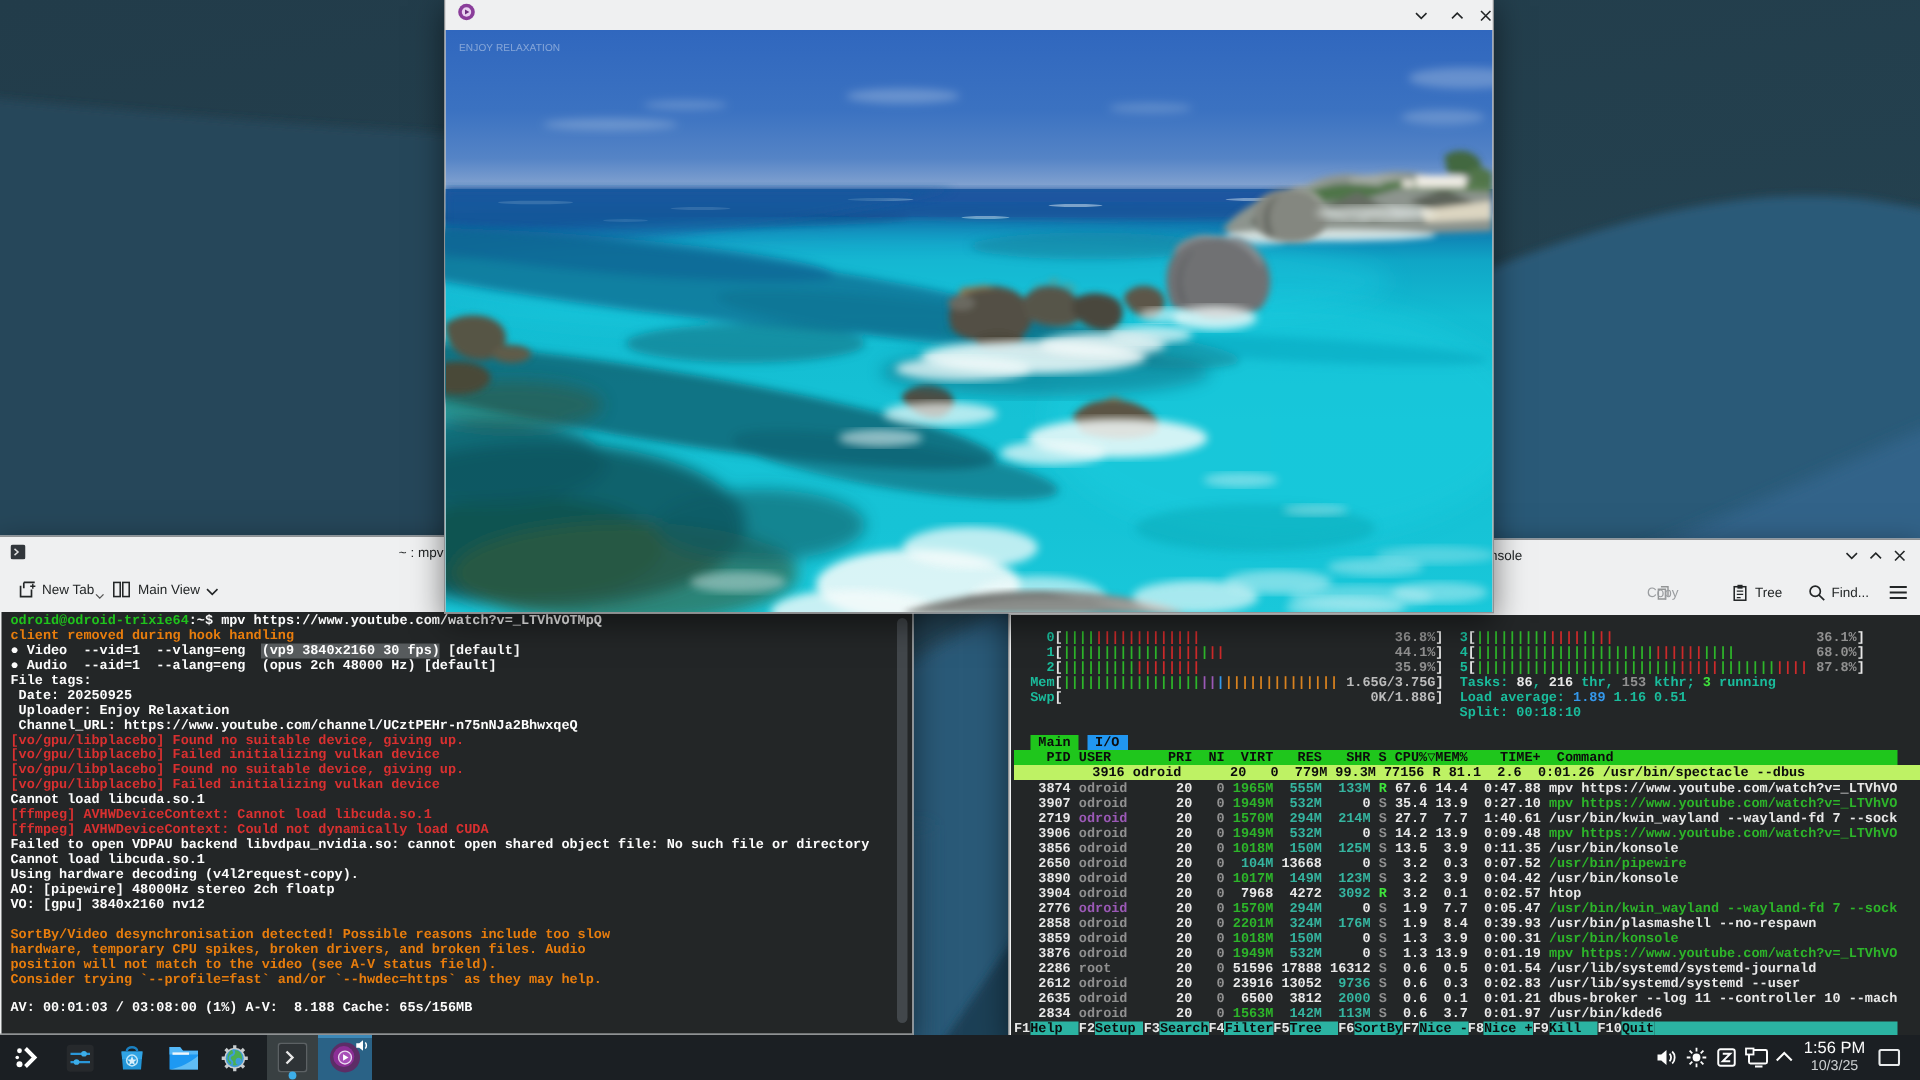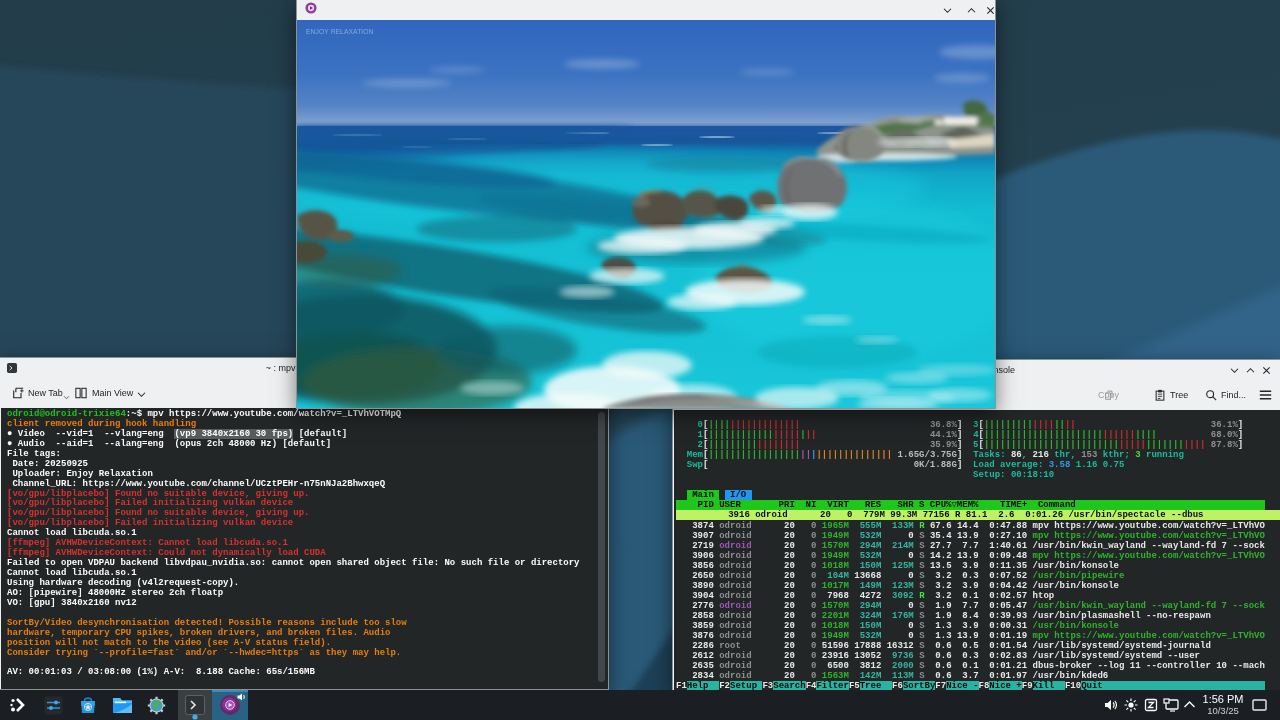--- a/index.html
+++ b/index.html
@@ -126,22 +126,22 @@
     <svg class="abs" style="left:586px;top:10px" width="13" height="10" viewBox="0 0 16 12">
       <path d="M1,1.5 h14 M1,6 h14 M1,10.5 h14" stroke="#232627" stroke-width="1.8"></path>
     </svg>
   </div>
   <div class="abs" style="left:1px;top:50px;width:607px;height:281px;background:#232627">
     <div class="mono" style="position:absolute;left:2px;top:0px;line-height:10.05px"> 
 <span style="color:#1abc9c;">    0</span><span style="color:#e8e8e8;">[</span><span style="color:#2db52a;">||||</span><span style="color:#cc2a2a;">|||||||||||||</span>                        <span style="color:#909090;">36.8%</span><span style="color:#e8e8e8;">]</span>  <span style="color:#1abc9c;">3</span><span style="color:#e8e8e8;">[</span><span style="color:#2db52a;">|||||||||</span><span style="color:#cc2a2a;">||||</span><span style="color:#2db52a;">||</span><span style="color:#cc2a2a;">||</span>                         <span style="color:#909090;">36.1%</span><span style="color:#e8e8e8;">]</span>
 <span style="color:#1abc9c;">    1</span><span style="color:#e8e8e8;">[</span><span style="color:#2db52a;">||||||||||||</span><span style="color:#cc2a2a;">|||||</span><span style="color:#2db52a;">|</span><span style="color:#cc2a2a;">||</span>                     <span style="color:#909090;">44.1%</span><span style="color:#e8e8e8;">]</span>  <span style="color:#1abc9c;">4</span><span style="color:#e8e8e8;">[</span><span style="color:#2db52a;">||||||||||||||||||||||</span><span style="color:#cc2a2a;">||||||</span><span style="color:#2db52a;">||||</span>          <span style="color:#909090;">68.0%</span><span style="color:#e8e8e8;">]</span>
 <span style="color:#1abc9c;">    2</span><span style="color:#e8e8e8;">[</span><span style="color:#2db52a;">|||||||||</span><span style="color:#cc2a2a;">||||||||</span>                        <span style="color:#909090;">35.9%</span><span style="color:#e8e8e8;">]</span>  <span style="color:#1abc9c;">5</span><span style="color:#e8e8e8;">[</span><span style="color:#2db52a;">|||||||||||||||||||||||||</span><span style="color:#cc2a2a;">|||||</span><span style="color:#2db52a;">|||||||</span><span style="color:#cc2a2a;">||||</span> <span style="color:#909090;">87.8%</span><span style="color:#e8e8e8;">]</span>
 <span style="color:#1abc9c;">  Mem</span><span style="color:#e8e8e8;">[</span><span style="color:#2db52a;">|||||||||||||||||</span><span style="color:#9b59b6;">||</span><span style="color:#3498eb;">|</span><span style="color:#d8821f;">||||||||||||||</span> <span style="color:#bbbbbb;">1.65G/3.75G</span><span style="color:#e8e8e8;">]</span>  <span style="color:#1abc9c;">Tasks: </span><span style="color:#e8e8e8;">86</span><span style="color:#1abc9c;">, </span><span style="color:#e8e8e8;font-weight:bold;">216</span><span style="color:#1abc9c;"> thr</span><span style="color:#1abc9c;">, </span><span style="color:#909090;">153</span><span style="color:#1abc9c;"> kthr</span><span style="color:#1abc9c;">; </span><span style="color:#3fe23c;">3</span><span style="color:#1abc9c;"> running</span>
-<span style="color:#1abc9c;">  Swp</span><span style="color:#e8e8e8;">[</span>                                      <span style="color:#bbbbbb;">0K/1.88G</span><span style="color:#e8e8e8;">]</span>  <span style="color:#1abc9c;">Load average: </span><span style="color:#3498eb;font-weight:bold;">3.58 </span><span style="color:#1abc9c;">1.16 0.75</span>
-                                                       <span style="color:#1abc9c;">Setup: </span><span style="color:#1abc9c;font-weight:bold;">00:18:10</span>
+<span style="color:#1abc9c;">  Swp</span><span style="color:#e8e8e8;">[</span>                                      <span style="color:#bbbbbb;">0K/1.88G</span><span style="color:#e8e8e8;">]</span>  <span style="color:#1abc9c;">Load average: </span><span style="color:#3498eb;font-weight:bold;">1.89 </span><span style="color:#1abc9c;">1.16 0.51</span>
+                                                       <span style="color:#1abc9c;">Split: </span><span style="color:#1abc9c;font-weight:bold;">00:18:10</span>
  
   <span style="color:#0c0c0c;background:#1fc61c;"> Main </span> <span style="color:#0c0c0c;background:#2196f0;"> I/O </span>
 <span style="color:#0c0c0c;background:#1fc61c;">    PID USER       PRI  NI  VIRT   RES   SHR S CPU%▽MEM%    TIME+  Command                                   </span>
 <span style="color:#0c0c0c;background:#bef264;padding-left:36px;">   3916 odroid      20   0  779M 99.3M 77156 R 81.1  2.6  0:01.26 /usr/bin/spectacle --dbus                  </span>
 <span style="color:#e8e8e8;">   3874</span> <span style="color:#909090;">odroid   </span> <span style="color:#e8e8e8;font-weight:bold;">  20</span> <span style="color:#909090;">  0</span> <span style="color:#2db52a;">1965M</span> <span style="color:#35b5a0;"> 555M</span> <span style="color:#35b5a0;"> 133M</span> <span style="color:#3fe23c;">R</span> <span style="color:#e8e8e8;">67.6</span> <span style="color:#e8e8e8;">14.4</span> <span style="color:#e8e8e8;"> 0:47.88</span> <span style="color:#e8e8e8;">mpv https://www.youtube.com/watch?v=_LTVhVO</span>
 <span style="color:#e8e8e8;">   3907</span> <span style="color:#909090;">odroid   </span> <span style="color:#e8e8e8;font-weight:bold;">  20</span> <span style="color:#909090;">  0</span> <span style="color:#2db52a;">1949M</span> <span style="color:#35b5a0;"> 532M</span> <span style="color:#e8e8e8;">    0</span> <span style="color:#909090;">S</span> <span style="color:#e8e8e8;">35.4</span> <span style="color:#e8e8e8;">13.9</span> <span style="color:#e8e8e8;"> 0:27.10</span> <span style="color:#2db52a;">mpv https://www.youtube.com/watch?v=_LTVhVO</span>
 <span style="color:#e8e8e8;">   2719</span> <span style="color:#9b59b6;">odroid   </span> <span style="color:#e8e8e8;font-weight:bold;">  20</span> <span style="color:#909090;">  0</span> <span style="color:#2db52a;">1570M</span> <span style="color:#35b5a0;"> 294M</span> <span style="color:#35b5a0;"> 214M</span> <span style="color:#909090;">S</span> <span style="color:#e8e8e8;">27.7</span> <span style="color:#e8e8e8;"> 7.7</span> <span style="color:#e8e8e8;"> 1:40.61</span> <span style="color:#e8e8e8;">/usr/bin/kwin_wayland --wayland-fd 7 --sock</span>
 <span style="color:#e8e8e8;">   3906</span> <span style="color:#909090;">odroid   </span> <span style="color:#e8e8e8;font-weight:bold;">  20</span> <span style="color:#909090;">  0</span> <span style="color:#2db52a;">1949M</span> <span style="color:#35b5a0;"> 532M</span> <span style="color:#e8e8e8;">    0</span> <span style="color:#909090;">S</span> <span style="color:#e8e8e8;">14.2</span> <span style="color:#e8e8e8;">13.9</span> <span style="color:#e8e8e8;"> 0:09.48</span> <span style="color:#2db52a;">mpv https://www.youtube.com/watch?v=_LTVhVO</span>
 <span style="color:#e8e8e8;">   3856</span> <span style="color:#909090;">odroid   </span> <span style="color:#e8e8e8;font-weight:bold;">  20</span> <span style="color:#909090;">  0</span> <span style="color:#2db52a;">1018M</span> <span style="color:#35b5a0;"> 150M</span> <span style="color:#35b5a0;"> 125M</span> <span style="color:#909090;">S</span> <span style="color:#e8e8e8;">13.5</span> <span style="color:#e8e8e8;"> 3.9</span> <span style="color:#e8e8e8;"> 0:11.35</span> <span style="color:#e8e8e8;">/usr/bin/konsole</span>
 <span style="color:#e8e8e8;">   2650</span> <span style="color:#909090;">odroid   </span> <span style="color:#e8e8e8;font-weight:bold;">  20</span> <span style="color:#909090;">  0</span> <span style="color:#35b5a0;"> 104M</span> <span style="color:#e8e8e8;">13668</span> <span style="color:#e8e8e8;">    0</span> <span style="color:#909090;">S</span> <span style="color:#e8e8e8;"> 3.2</span> <span style="color:#e8e8e8;"> 0.3</span> <span style="color:#e8e8e8;"> 0:07.52</span> <span style="color:#2db52a;">/usr/bin/pipewire</span>

